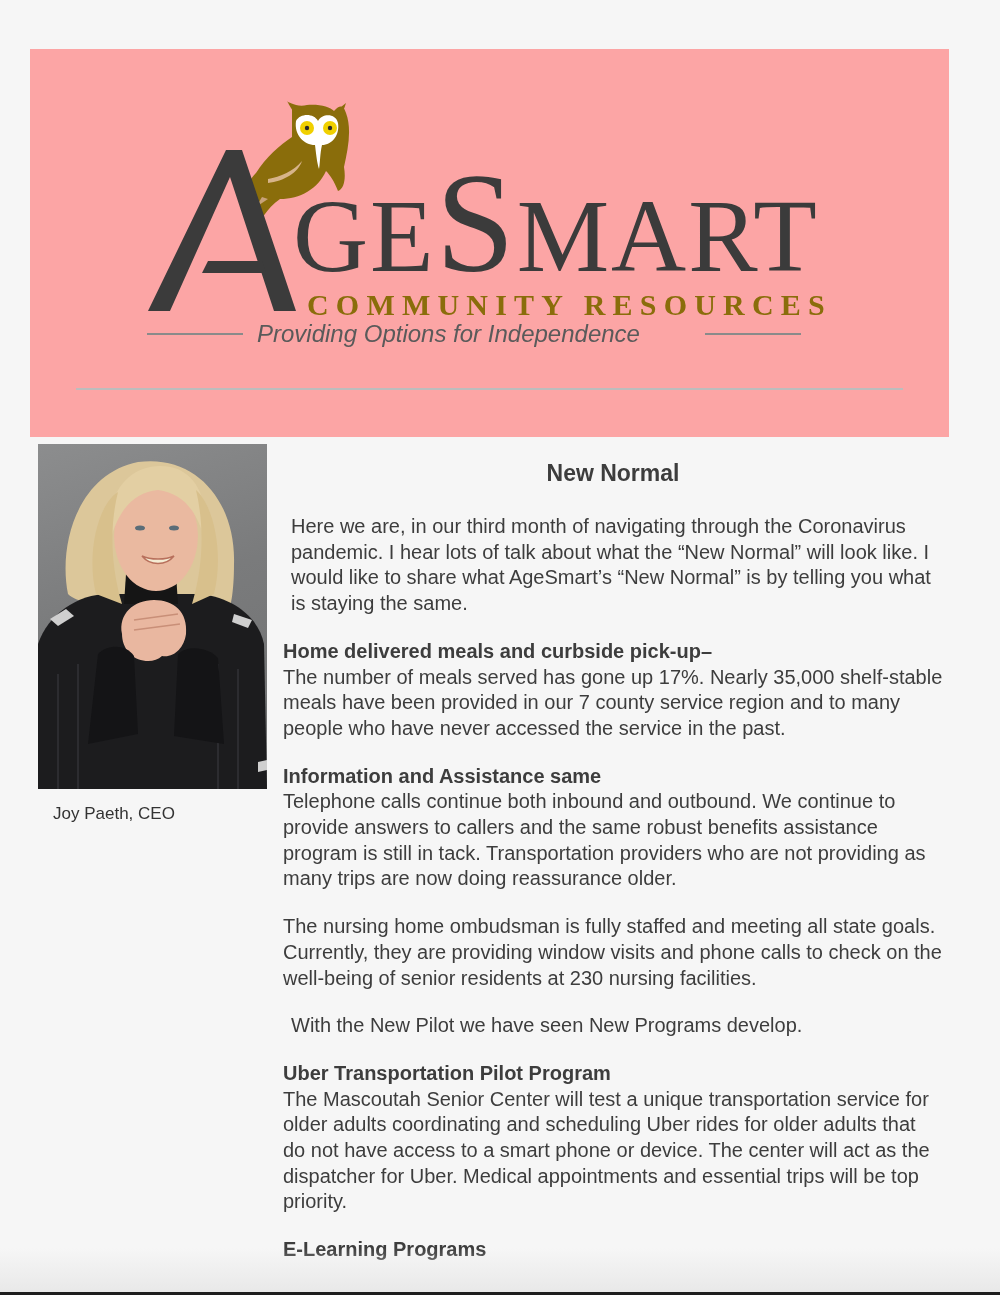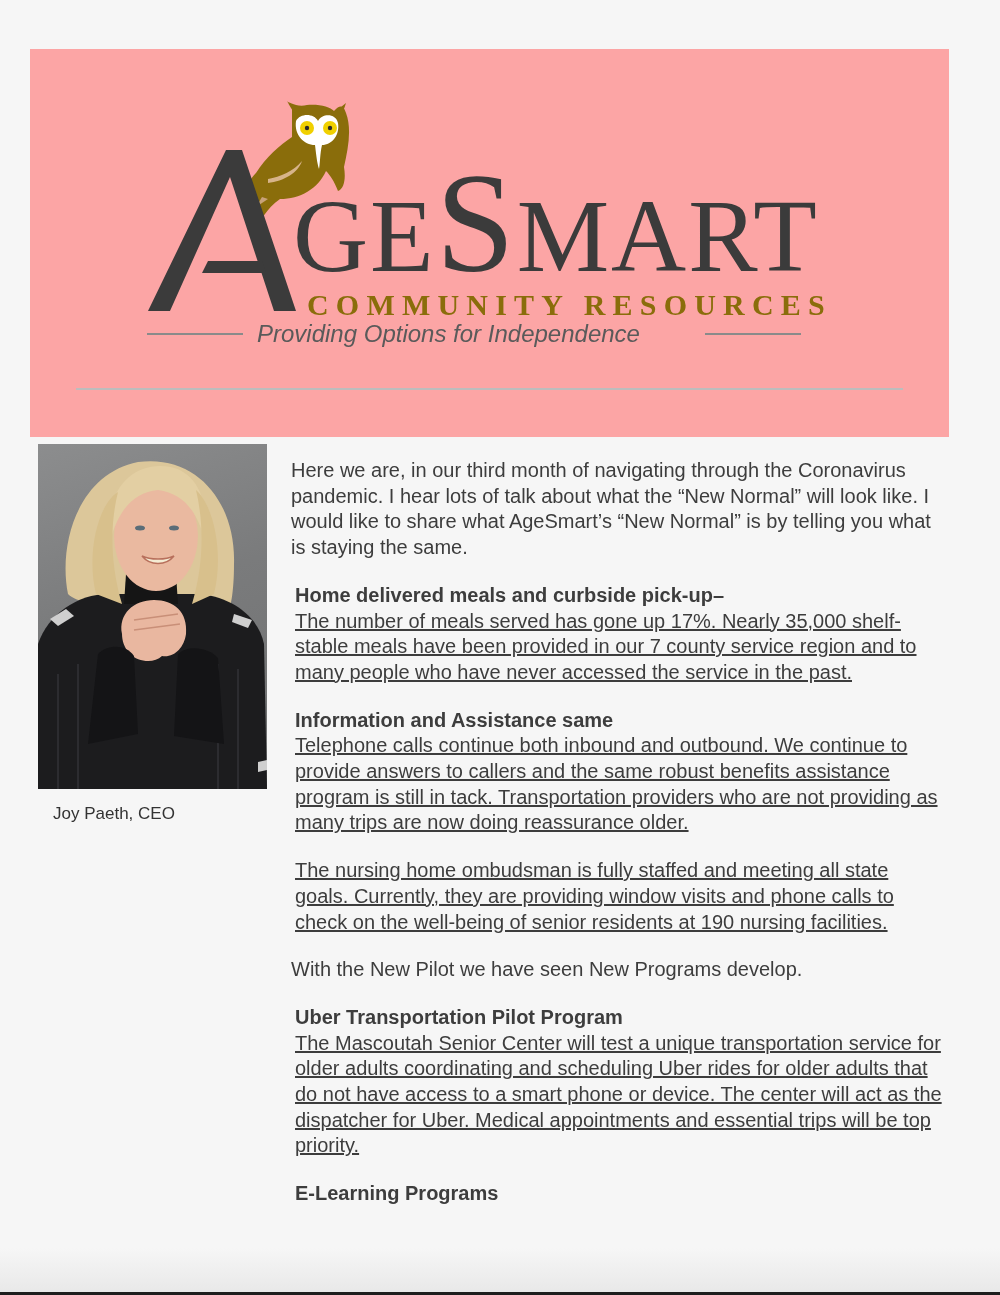--- a/index.html
+++ b/index.html
@@ -57,29 +57,29 @@
     .content h1 {
       font-size: 23px;
       font-weight: bold;
       text-align: center;
       margin: 0 0 26px 0;
       line-height: 30px;
       padding-left: 0;
       color: #3d3d3d;
     }
     .content p { margin: 0 0 22px 8px; }
-    .section { margin: 0 0 22px 12px; }
+    .section { margin: 0 0 22px 0; }
     .section h2 {
       font-size: 20px;
       font-weight: bold;
       margin: 0;
       line-height: 25.7px;
       color: #3d3d3d;
     }
-    .section p { margin: 0; text-decoration: underline; }
+    .section p { margin: 0; }
     .bottom-fade {
       position: absolute;
       left: 0; top: 1248px;
       width: 1000px; height: 44px;
       background: linear-gradient(to bottom, rgba(246,246,246,0) 0%, rgba(230,230,230,0.85) 100%);
       pointer-events: none;
     }
     .bottom-edge {
       position: absolute;
       left: 0; top: 1292px;
@@ -164,34 +164,35 @@
       <path d="M96,186 L142,180" stroke="#c98f78" stroke-width="1.5"></path>
 
       <path d="M60,210 C70,200 88,200 96,212 L100,290 L50,300 Z" fill="#141416"></path>
       <path d="M140,210 C150,200 172,204 180,214 L186,300 L136,292 Z" fill="#141416"></path>
     </svg>
   </div>
   <div class="photo-caption">Joy Paeth, CEO</div>
 </div>
 
 <div class="content">
+  <h1>New Normal</h1>
   <p>Here we are, in our third month of navigating through the Coronavirus pandemic. I hear lots of talk about what the “New Normal” will look like. I would like to share what AgeSmart’s “New Normal” is by telling you what is staying the same.</p>
 
   <div class="section">
     <h2>Home delivered meals and curbside pick-up–</h2>
     <p>The number of meals served has gone up 17%. Nearly 35,000 shelf-stable meals have been provided in our 7 county service region and to many people who have never accessed the service in the past.</p>
   </div>
 
   <div class="section">
     <h2>Information and Assistance same</h2>
     <p>Telephone calls continue both inbound and outbound. We continue to provide answers to callers and the same robust benefits assistance program is still in tack. Transportation providers who are not providing as many trips are now doing reassurance older.</p>
   </div>
 
   <div class="section">
-    <p>The nursing home ombudsman is fully staffed and meeting all state goals. Currently, they are providing window visits and phone calls to check on the well-being of senior residents at 190 nursing facilities.</p>
+    <p>The nursing home ombudsman is fully staffed and meeting all state goals. Currently, they are providing window visits and phone calls to check on the well-being of senior residents at 230 nursing facilities.</p>
   </div>
 
   <p>With the New Pilot we have seen New Programs develop.</p>
 
   <div class="section">
     <h2>Uber Transportation Pilot Program</h2>
     <p>The Mascoutah Senior Center will test a unique transportation service for older adults coordinating and scheduling Uber rides for older adults that do not have access to a smart phone or device. The center will act as the dispatcher for Uber. Medical appointments and essential trips will be top priority.</p>
   </div>
 
   <div class="section">

